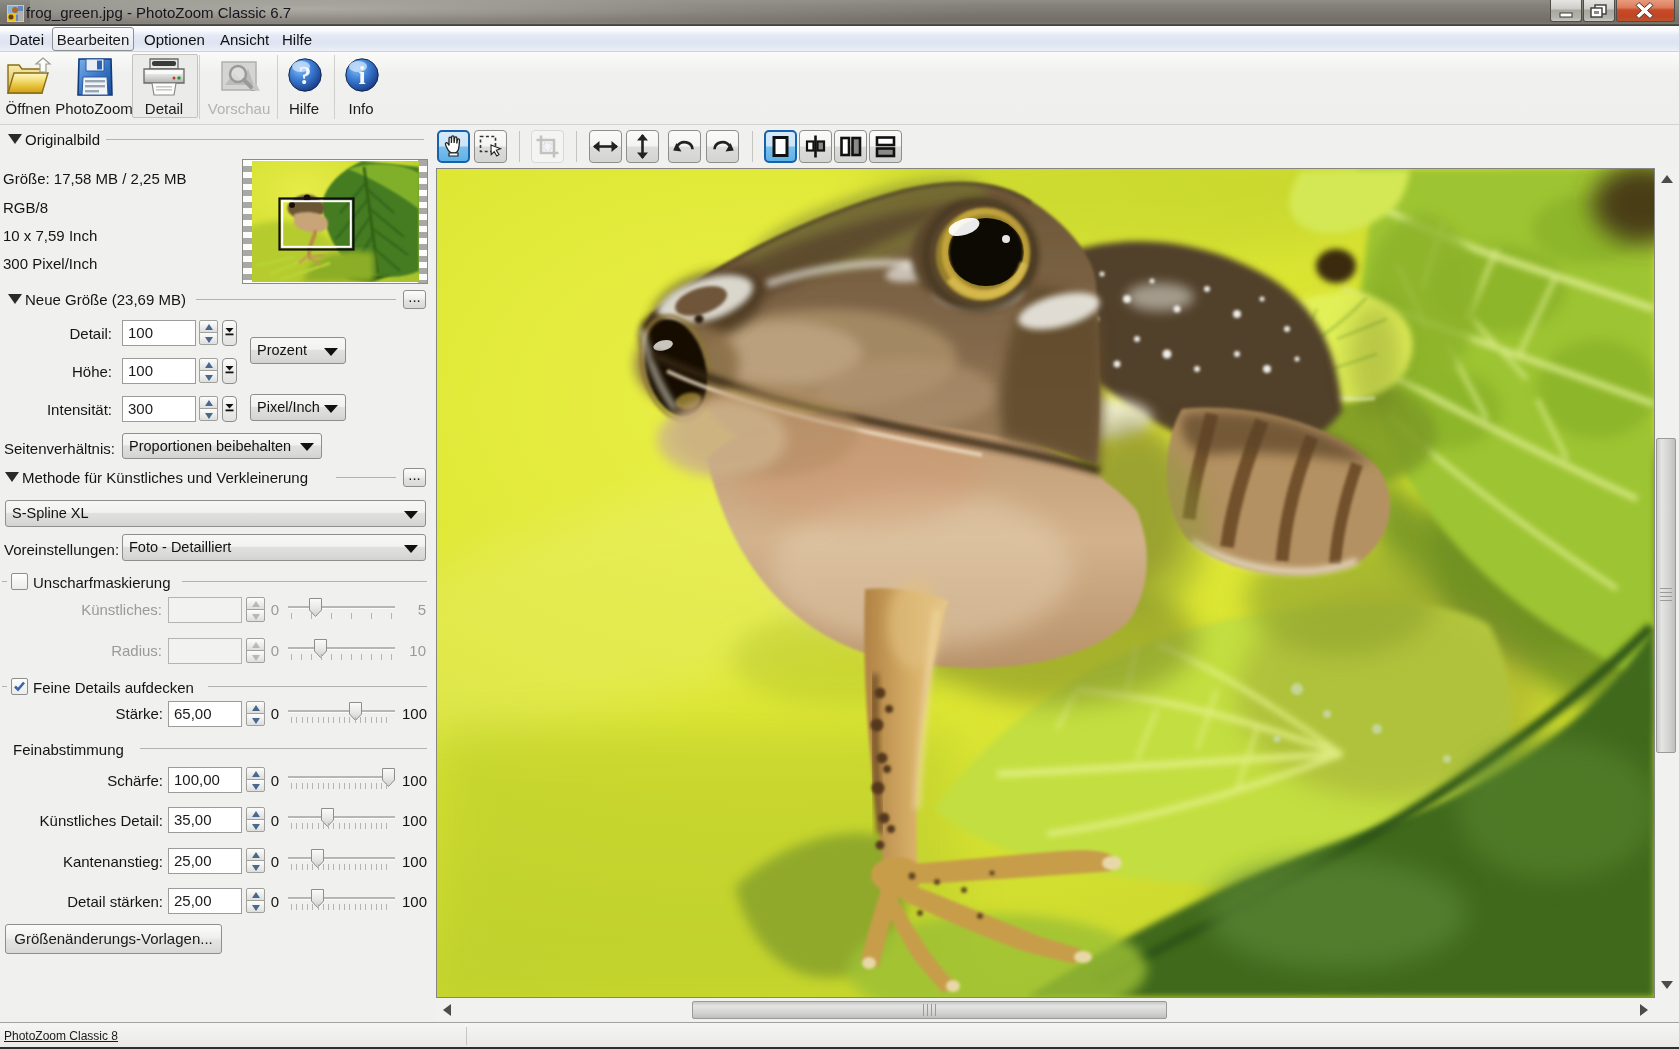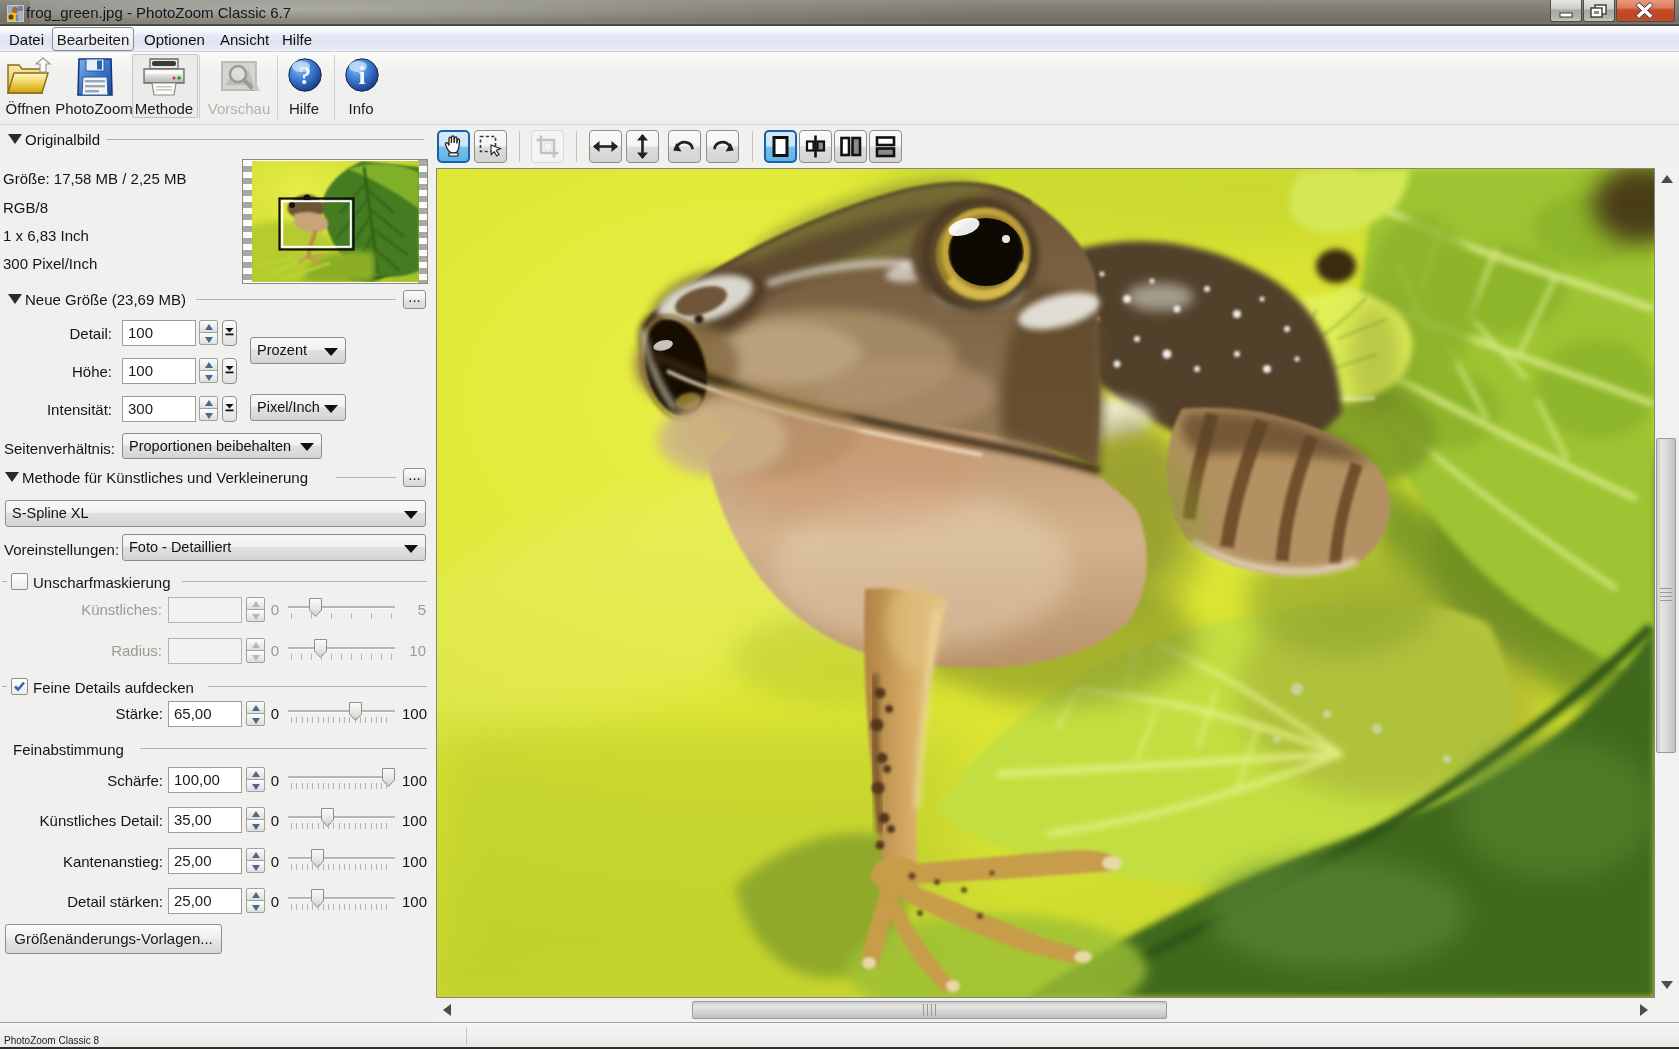--- a/index.html
+++ b/index.html
@@ -89,21 +89,21 @@
   #canvasborder { left:436px; top:168px; width:1219px; height:830px; border:1px solid #858583; }
   #photo { left:437px; top:169px; width:1217px; height:828px; }
   #vscroll { left:1655px; top:168px; width:24px; height:830px; background:#f1f1ef; }
   #hscroll { left:436px; top:999px; width:1219px; height:22px; background:#f1f1ef; }
   .sthumb { position:absolute; background:linear-gradient(90deg,#c8c8c6,#e4e4e2 25%,#d2d2d0 70%,#bebebc); border:1px solid #9a9a98; border-radius:2px; }
   .arr { position:absolute; width:0; height:0; }
 
   
   #statusbar { left:0; top:1022px; width:1679px; height:27px;
     background:linear-gradient(180deg,#f5f5f3,#e9e9e6); border-top:1px solid #a2a29e; }
-  #statusbar .txt { position:absolute; left:4px; top:12px; font-size:10px; }
+  #statusbar .txt { position:absolute; left:4px; top:6px; font-size:12px;text-decoration:underline; }
   #statusbar .vline { position:absolute; left:466px; top:4px; width:1px; height:18px; background:#c6c6c2; }
   #bottomline { left:0; top:1047px; width:1679px; height:2px; background:#2e2e2c; }
 </style>
 </head>
 <body>
 
 <div class="abs" id="titlebar">
     <div class="abs glow"></div>
   </div>
 <div class="abs" id="titletext">frog_green.jpg - PhotoZoom Classic 6.7</div>
@@ -140,21 +140,21 @@
 <div class="menuitem" style="left:220px">Ansicht</div>
 <div class="menuitem" style="left:282px">Hilfe</div>
 
 <div class="abs" id="toolbar">
   <div class="abs" style="left:132px;top:2px;width:66px;height:64px;border:1px solid #c2c2be;border-radius:2px;background:#ebebe9"></div>
   <div class="tsep" style="left:199px"></div>
   <div class="tsep" style="left:277px"></div>
   <div class="tsep" style="left:334px"></div>
   <div class="tlabel" style="left:-32px">Öffnen</div>
   <div class="tlabel" style="left:34px">PhotoZoom</div>
-  <div class="tlabel" style="left:104px">Methode</div>
+  <div class="tlabel" style="left:104px">Detail</div>
   <div class="tlabel" style="left:179px;color:#b2b2ae">Vorschau</div>
   <div class="tlabel" style="left:244px">Hilfe</div>
   <div class="tlabel" style="left:301px">Info</div>
 </div>
 
 <svg class="abs" style="left:6px;top:57px" width="48" height="40" viewBox="0 0 48 40">
   <defs>
     <linearGradient id="foldg" x1="0" y1="0" x2="0" y2="1">
       <stop offset="0" stop-color="#fdf6c8"></stop>
         <stop offset=".35" stop-color="#f3df7a"></stop>
@@ -238,21 +238,21 @@
         <stop offset="1" stop-color="#cfcfcd"></stop>
   </linearGradient>
 </defs>
   </svg>
 
 <div class="tri" style="left:8px;top:134px"></div>
 <div class="sechead" style="left:25px;top:131px">Originalbild</div>
 <div class="secline" style="left:106px;top:139px;width:318px"></div>
 <div class="ptext" style="left:3px;top:170px">Größe: 17,58 MB / 2,25 MB</div>
 <div class="ptext" style="left:3px;top:199px">RGB/8</div>
-<div class="ptext" style="left:3px;top:227px">1 x 6,83 Inch</div>
+<div class="ptext" style="left:3px;top:227px">10 x 7,59 Inch</div>
 <div class="ptext" style="left:3px;top:255px">300 Pixel/Inch</div>
 
 <div class="abs" style="left:242px;top:159px;width:186px;height:125px;background:#fff;border:1px solid #8a8a86"></div>
 <div class="abs" style="left:243px;top:160px;width:9px;height:123px;background:repeating-linear-gradient(180deg,#fcfcfc 0 6px,#a8a8a4 6px 12px)"></div>
 <div class="abs" style="left:418px;top:160px;width:9px;height:123px;background:repeating-linear-gradient(180deg,#a8a8a4 0 6px,#fcfcfc 6px 12px)"></div>
 <div class="abs" id="thumbsvg" style="left:252px;top:161px;width:167px;height:121px">
 <svg width="167" height="121" viewBox="0 0 167 121">
   <defs>
     <radialGradient id="tbg" cx=".3" cy=".25" r=".95">
       <stop offset="0" stop-color="#e6ec48"></stop>

